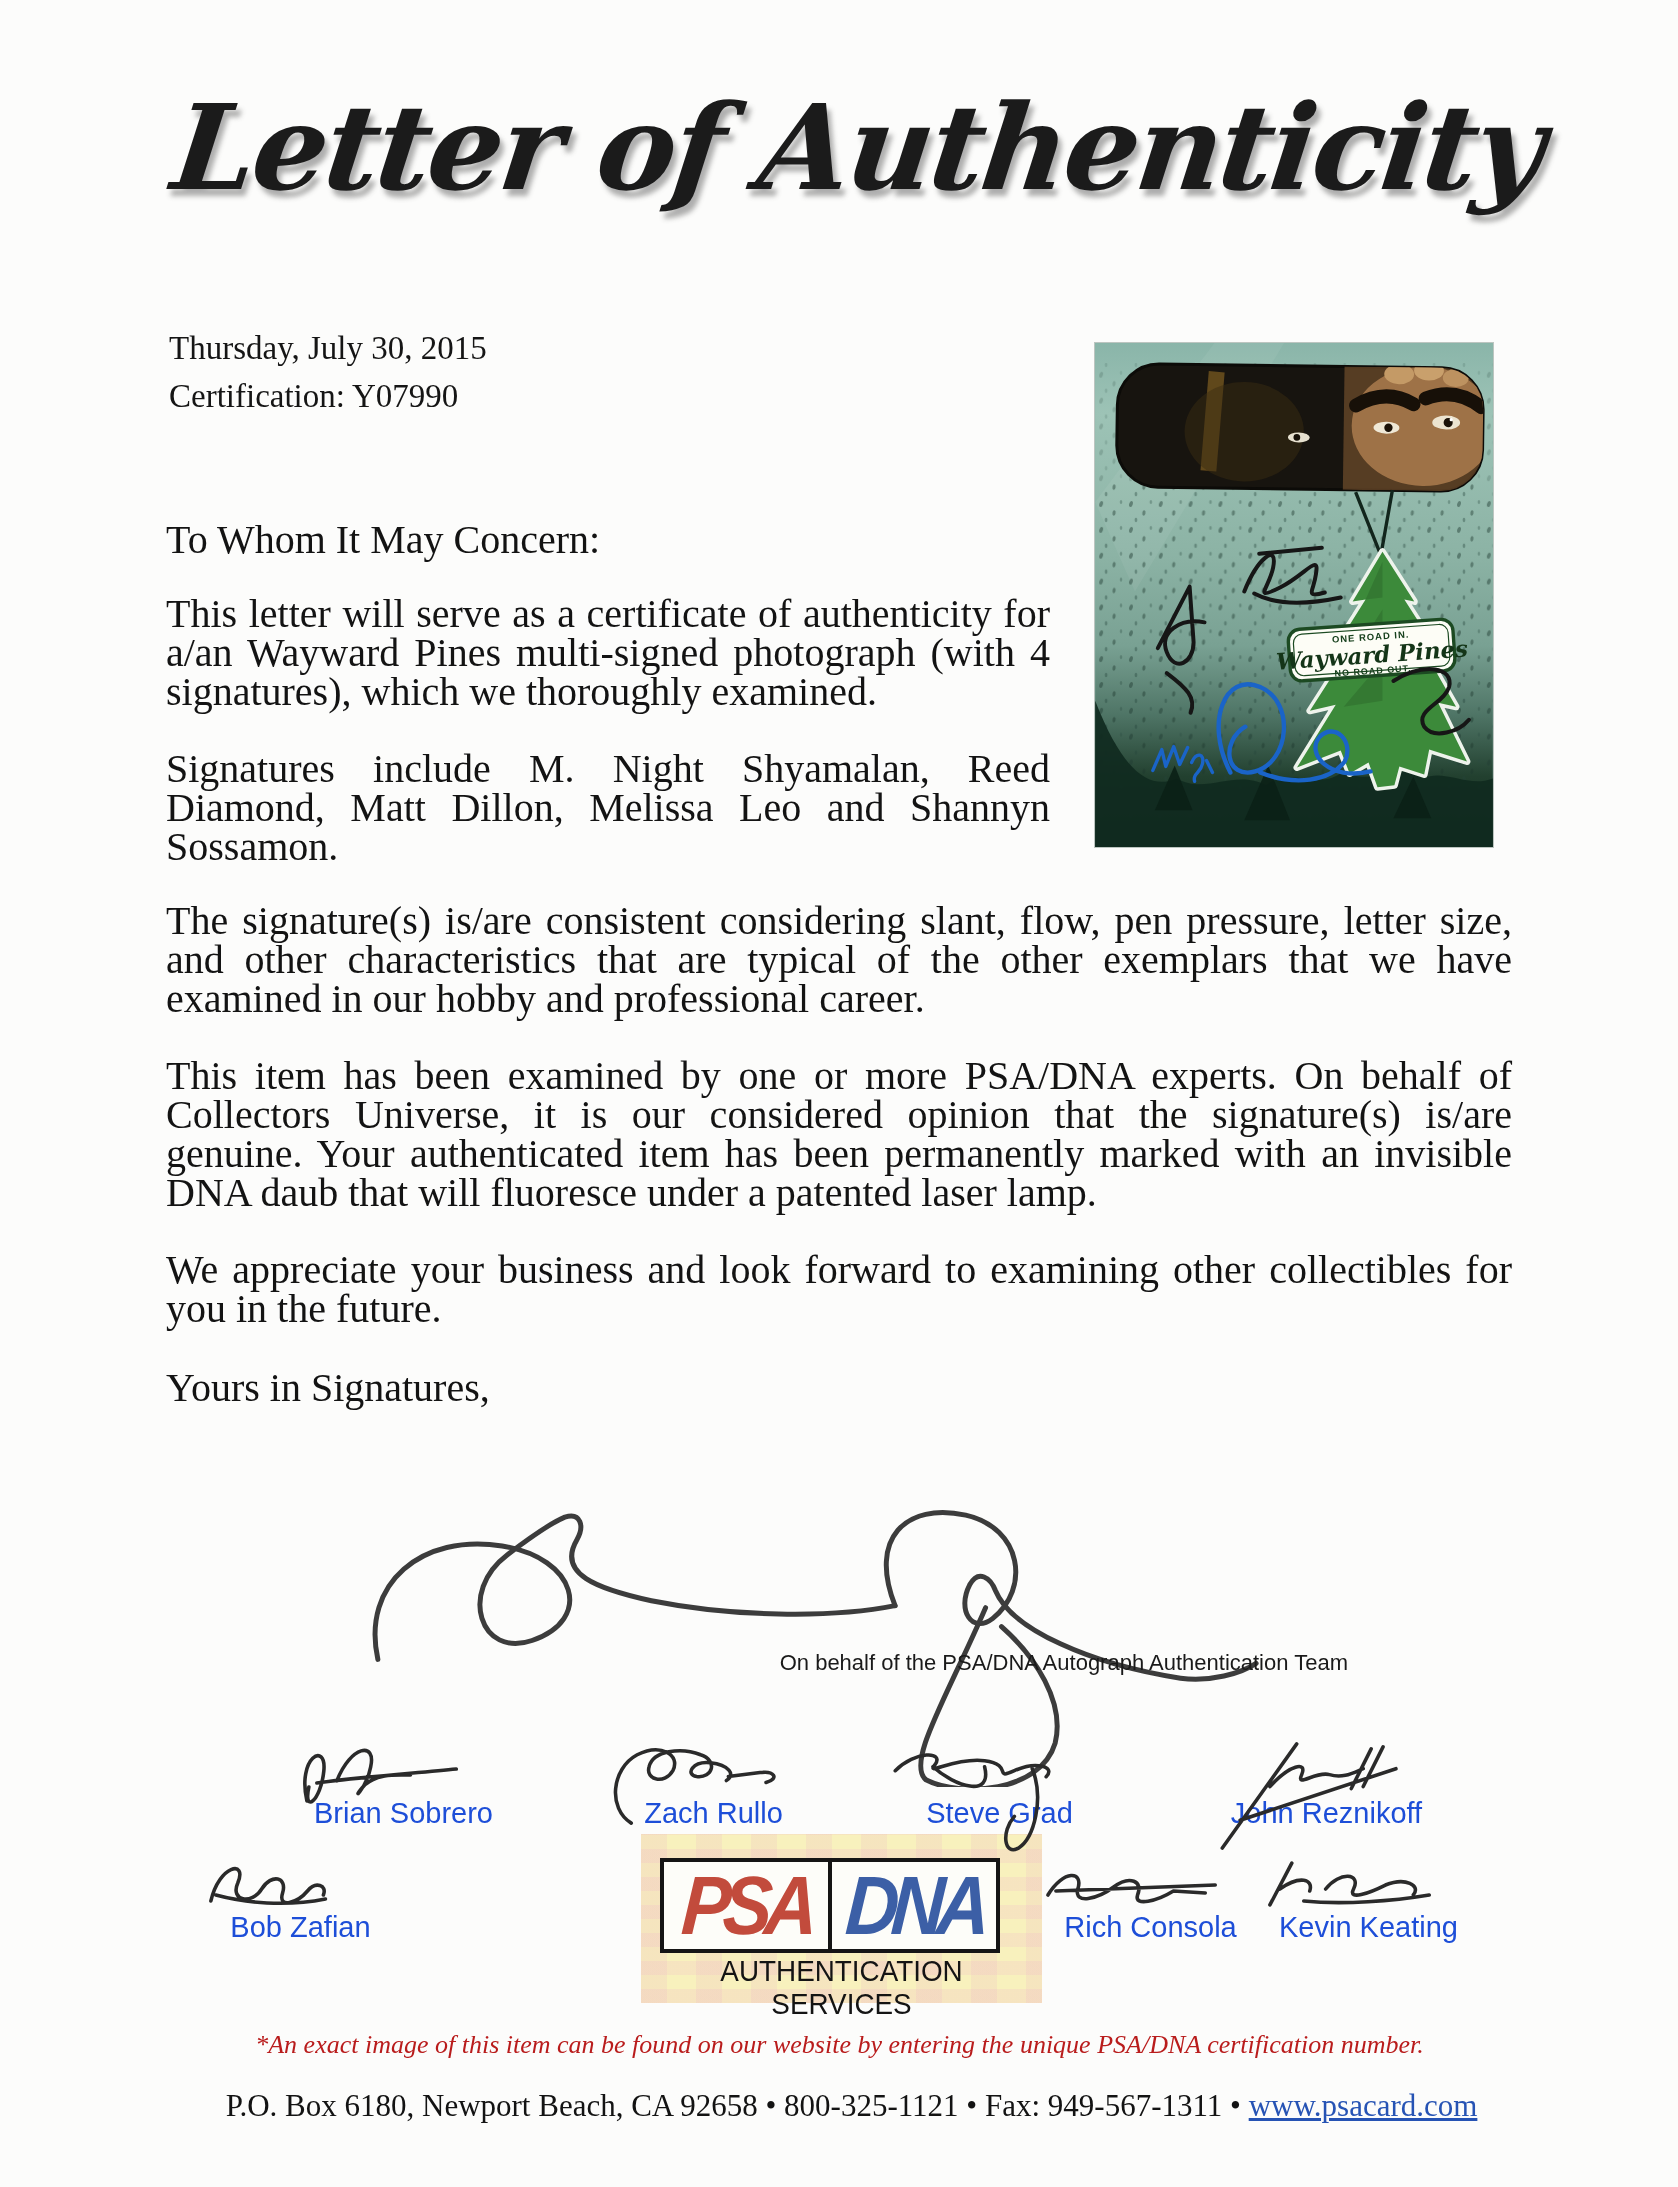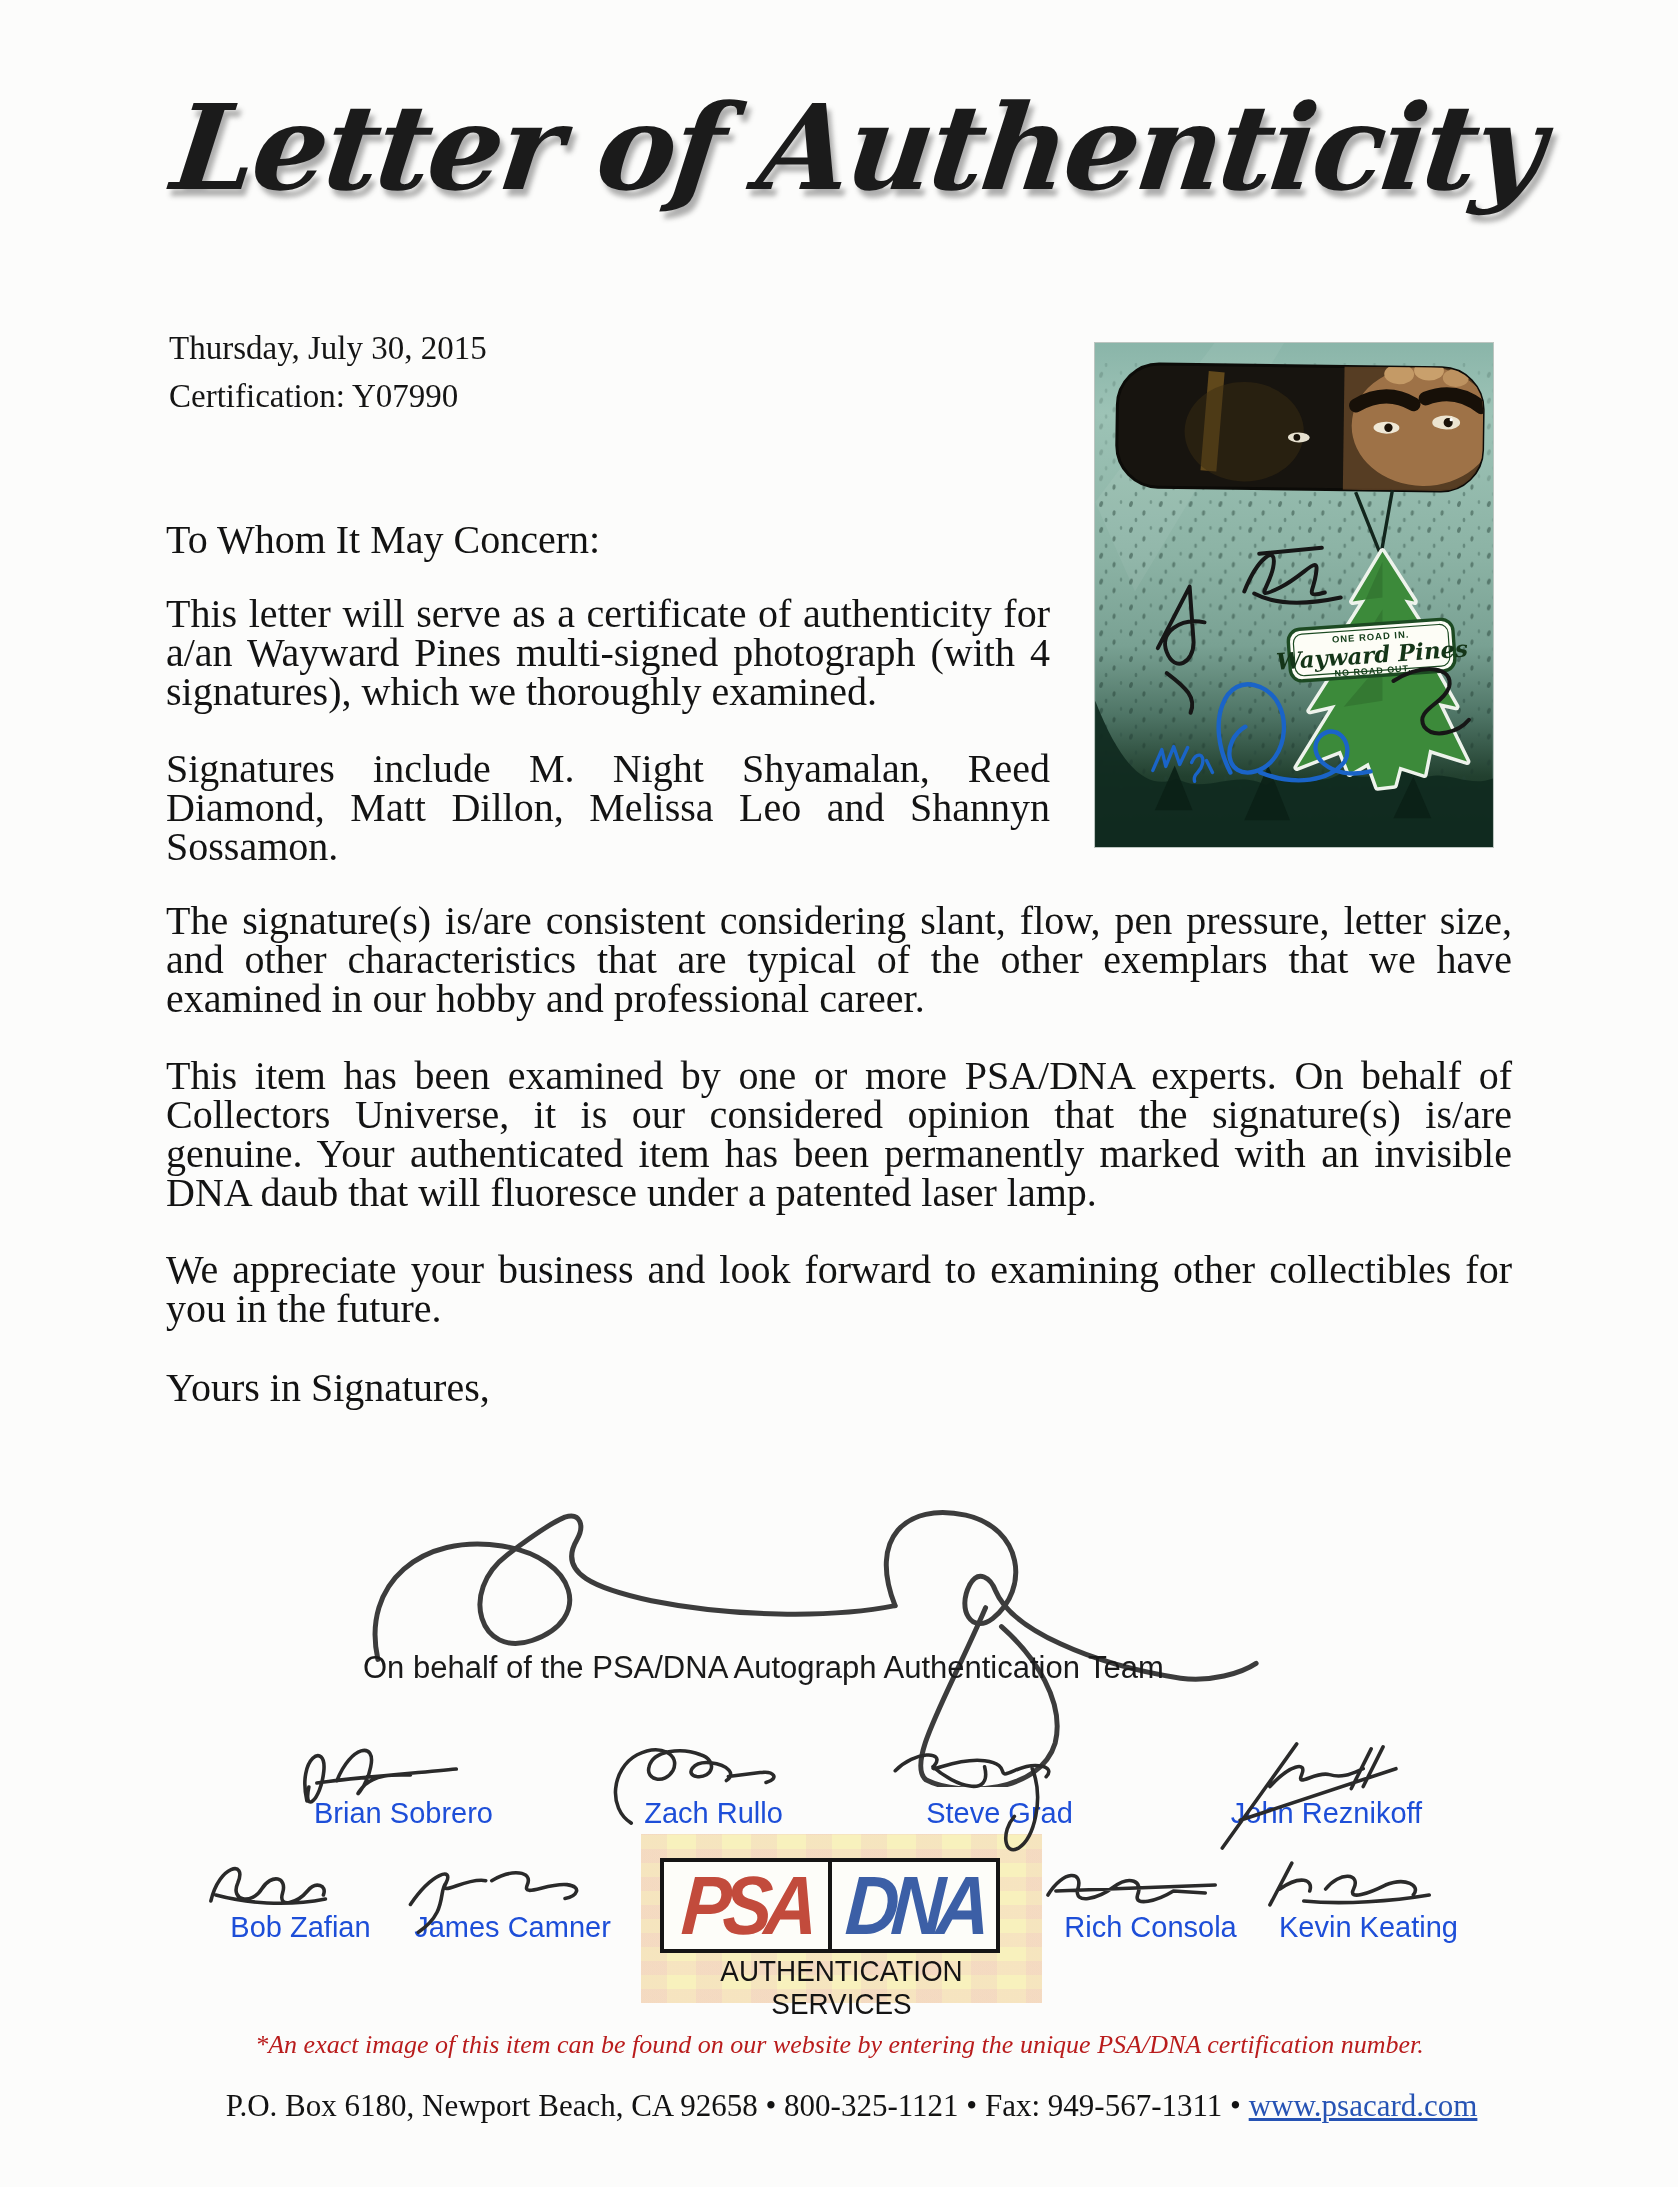--- a/index.html
+++ b/index.html
@@ -35,21 +35,21 @@
     position:absolute;left:1095px;top:343px;width:398px;height:504px;
     box-shadow:0 0 0 1px rgba(110,130,120,0.45);
     background:#8db7ab;
   }
   .item-photo svg{display:block;}
   
   .main-signature{position:absolute;left:353px;top:1488px;width:925px;height:299px;pointer-events:none;}
   .on-behalf{
     position:absolute;left:363px;top:1650px;width:985px;
     font-family:"Liberation Sans", sans-serif;
-    font-size:31px;color:#1a1a1a;text-align:left;
+    font-size:22px;color:#1a1a1a;text-align:right;
   }
   
   .sig-block{position:absolute;height:139px;}
   .sig-block .sig-scrawl{position:absolute;left:0;top:0;z-index:2;pointer-events:none;}
   .sig-block .sig-name{
     position:absolute;left:0;right:0;top:68px;z-index:1;
     font-family:"Liberation Sans", sans-serif;
     font-size:29px;color:#1d4ed8;text-align:center;white-space:nowrap;
   }
   
@@ -232,26 +232,20 @@
     </svg>
     <div class="sig-name">John Reznikoff</div>
   </div>
 
   <div class="sig-block" style="left:186px;top:1843px;width:229px;">
     <svg class="sig-scrawl" width="229" height="100" viewBox="0 0 230 100">
       <path class="sig-stroke" d="M25,58 C33,22 62,16 52,40 C44,58 66,62 76,46 C86,30 102,34 97,50 C92,66 112,60 122,48 C130,38 142,42 138,52 M30,52 C60,60 100,64 140,56"></path>
     </svg>
     <div class="sig-name">Bob Zafian</div>
   </div>
-  <div class="sig-block" style="left:388px;top:1843px;width:249px;">
-    <svg class="sig-scrawl" width="249" height="109" viewBox="0 0 250 110">
-      <path class="sig-stroke" d="M22,62 C44,30 66,24 58,40 C50,56 78,34 98,38 M104,38 C124,26 146,28 140,42 C134,56 160,40 180,42 C196,44 190,54 178,56 M30,90 C60,70 50,48 58,40"></path>
-    </svg>
-    <div class="sig-name">James Camner</div>
-  </div>
   <div class="sig-block" style="left:1026px;top:1843px;width:249px;">
     <svg class="sig-scrawl" width="249" height="100" viewBox="0 0 250 100">
       <path class="sig-stroke" d="M22,52 C38,26 58,28 52,46 C48,62 72,56 88,44 C104,32 118,38 112,52 C108,64 132,58 148,48 L180,50 M30,48 L190,42"></path>
     </svg>
     <div class="sig-name">Rich Consola</div>
   </div>
   <div class="sig-block" style="left:1244px;top:1843px;width:249px;">
     <svg class="sig-scrawl" width="249" height="100" viewBox="0 0 250 100">
       <path class="sig-stroke" d="M26,62 L48,20 M36,46 C56,32 70,36 66,48 M82,46 C96,28 118,30 110,46 C104,58 126,50 142,42 C162,34 178,42 170,52 M60,58 C100,62 150,58 186,52"></path>
     </svg>

